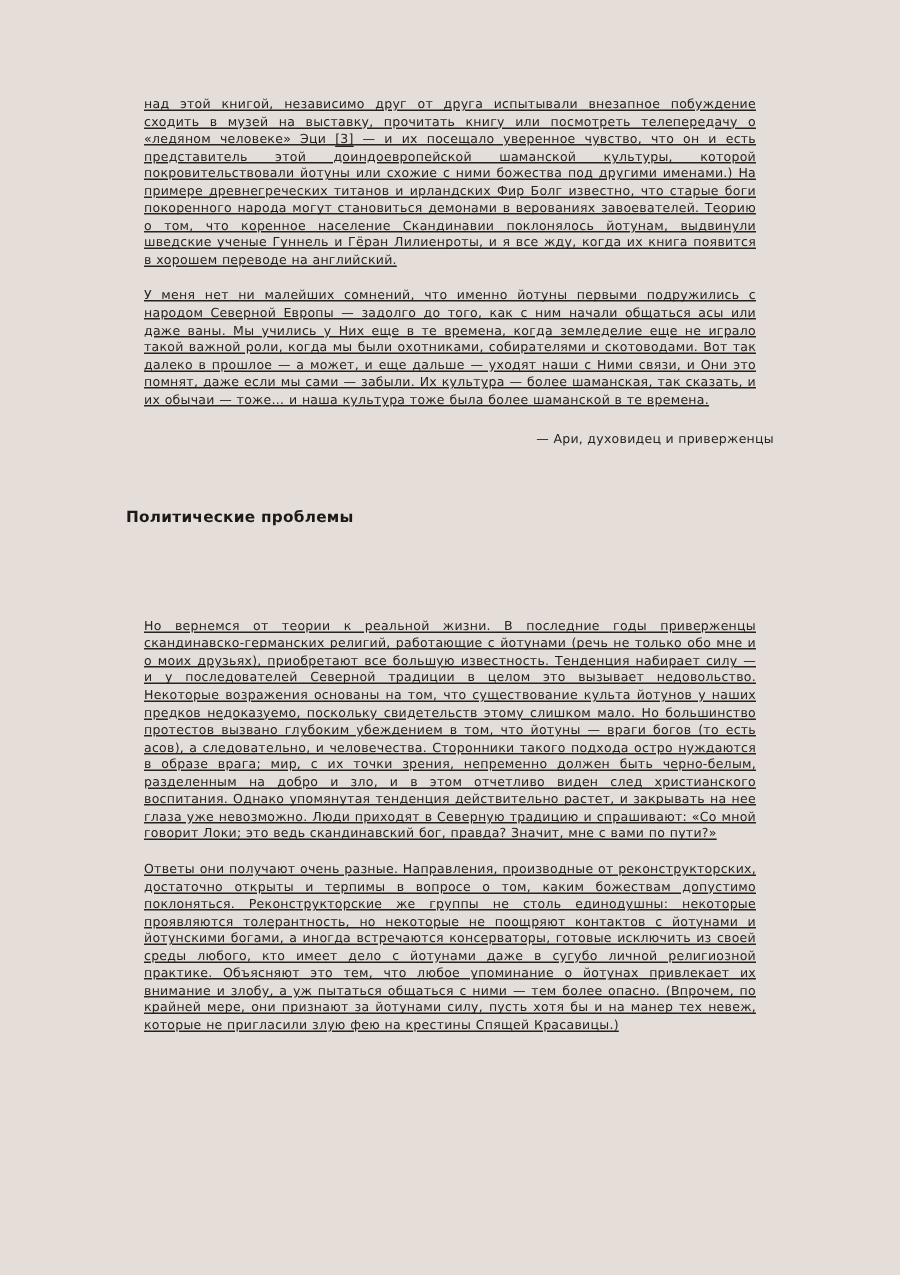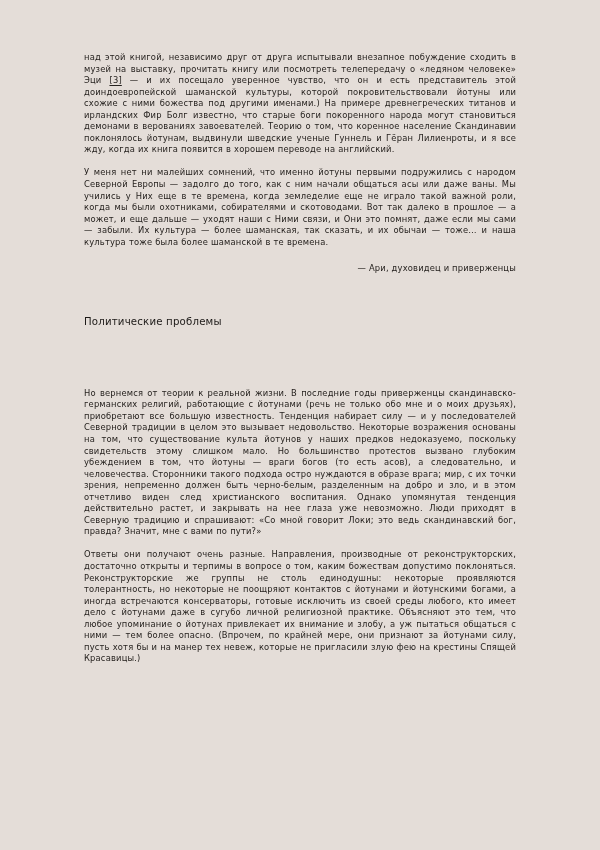--- a/index.html
+++ b/index.html
@@ -19,28 +19,29 @@
     width: 600px;
     height: 850px;
     background: #e4ddd8;
     box-sizing: border-box;
     padding: 52px 84px 0 84px;
   }
   .content {
     width: 432px;
   }
   p.body-text {
-    margin: 0;
+    margin: 12px;
     font-size: 8.35px;
     line-height: 11.55px;
     text-align: justify;
     text-justify: inter-word;
     letter-spacing: 0.18px;
     word-spacing: 0.2px;
     color: #26221f;
+    text-decoration: underline;
     -webkit-font-smoothing: antialiased;
   }
   p.body-text + p.body-text {
     margin-top: 11.5px;
   }
   .footnote-ref {
     text-decoration: underline;
     text-underline-offset: 1.5px;
   }
   .attribution {
@@ -50,21 +51,21 @@
     line-height: 11.55px;
     text-align: right;
     letter-spacing: 0.18px;
     color: #26221f;
   }
   h2.section-heading {
     margin: 0;
     margin-top: 40px;
     font-size: 10.2px;
     line-height: 13px;
-    font-weight: normal;
+    font-weight: bold;
     letter-spacing: 0.18px;
     color: #1c1917;
     text-align: left;
   }
   .after-heading {
     margin-top: 60px !important;
   }
 </style>
 </head>
 <body>

